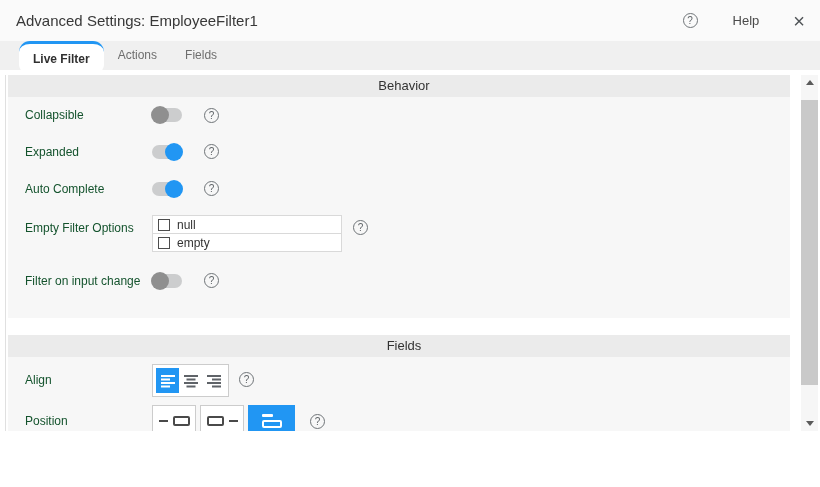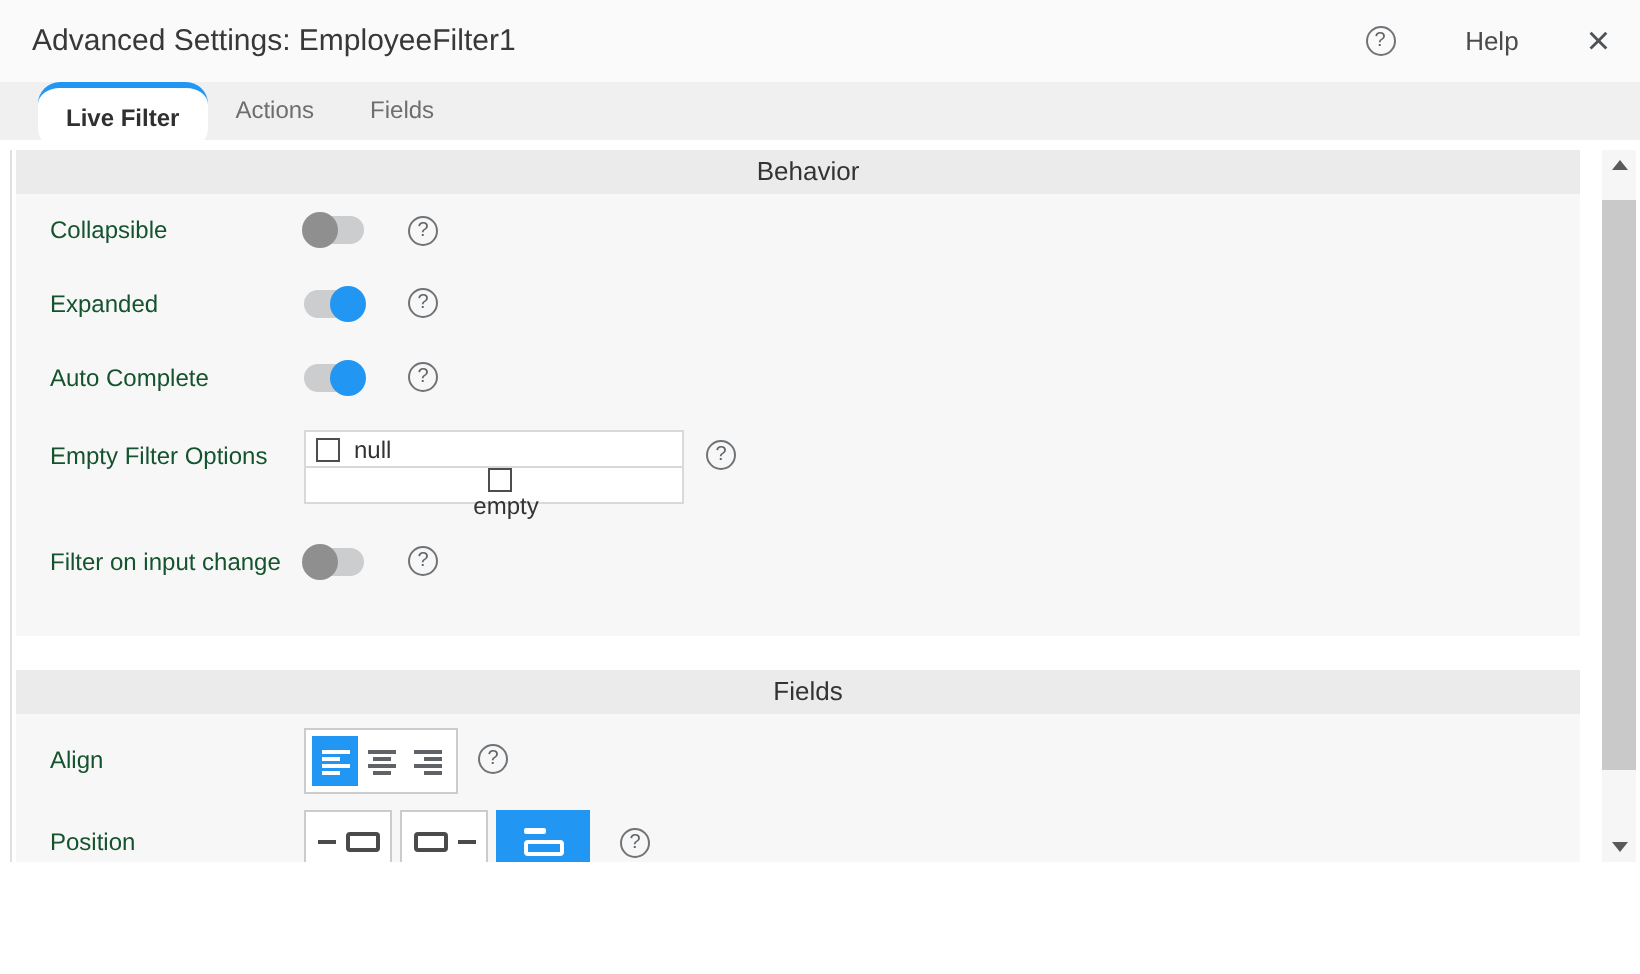--- a/index.html
+++ b/index.html
@@ -82,21 +82,21 @@
   .toggle + .q-circle { margin-left: 22px; }
 
   
   .row-options { height: 55px; align-items: flex-start; }
   .row-options .row-label { padding-top: 14px; }
   .option-list { width: 190px; margin-top: 8px; flex: 0 0 auto; }
   .option-row {
     height: 19px; background: #ffffff; border: 1px solid #d9d9d9;
     display: flex; align-items: center; padding-left: 5px; cursor: pointer;
   }
-  .option-row + .option-row { margin-top: -1px; flex-direction: column; }
+  .option-row + .option-row { margin-top: -1px; }
   .checkbox {
     width: 12px; height: 12px; border: 1px solid #4d4d4d; background: #fff;
     flex: 0 0 auto;
   }
   .option-label { font-size: 12px; color: #333; margin-left: 7px; }
   .row-options .q-circle { margin-left: 11px; margin-top: 13px; }
 
   
   .row-align { height: 38px; padding-top: 7px; align-items: flex-start; }
   .row-align .row-label { padding-top: 9px; }

